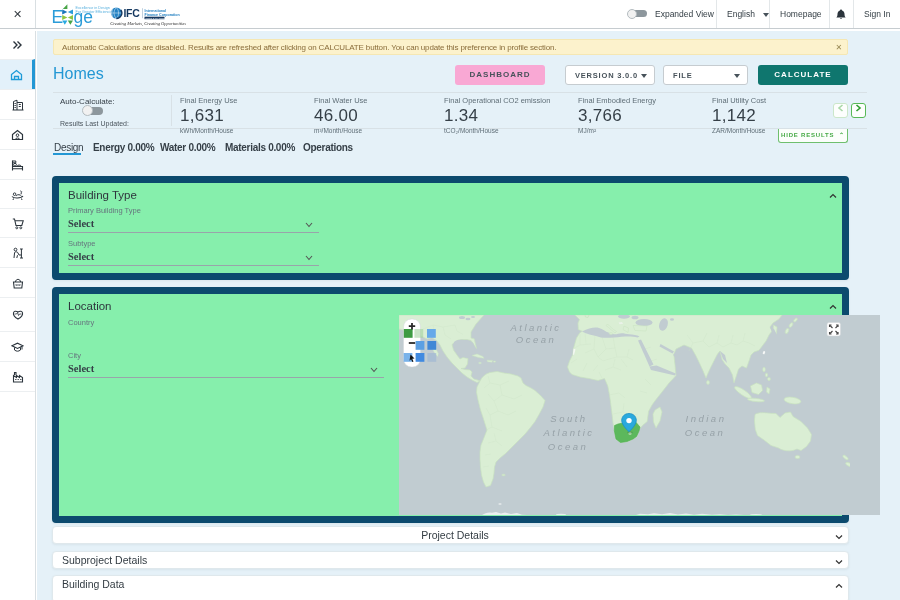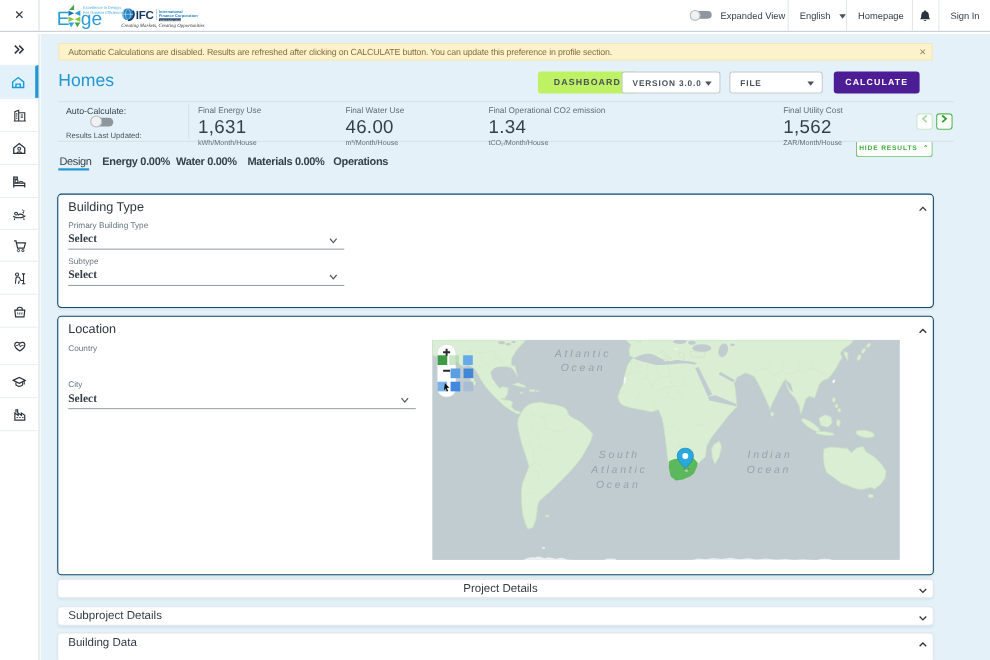--- a/index.html
+++ b/index.html
@@ -32,21 +32,21 @@
   .rescol .lab { font-size:7.5px; color:#5f6e77; }
   .rescol .val { font-size:17px; color:#353f47; margin-top:1px; letter-spacing:0.3px;}
   .rescol .unit { font-size:6.5px; color:#5f6e77; margin-top:1px; }
   .navbtn { top:72px; width:15px; height:15px; background:#fdfefd; border-radius:3px; text-align:center; }
   .navbtn svg { margin-top:3px; }
   #hideres { left:741px; top:98px; width:70px; height:14px; white-space:nowrap; border:1px solid #6fbf6e; border-top:none; border-radius:0 0 3px 3px; background:#fbfefb; color:#44a944; font-size:6px; font-weight:700; letter-spacing:0.8px; text-align:center; line-height:13px; }
   
   .tab { top:111px; font-size:10px; color:#353f47; font-weight:700; letter-spacing:-0.3px; }
   #tabline { left:16px; top:122px; width:28px; height:2px; background:#2397d4; }
   
-  .card { left:15px; width:797px; background:#ffffff; border:1px solid #0c4a6e; border-radius:4px; box-shadow:0 1px 2px rgba(120,140,150,0.12); }
+  .card { left:15px; width:797px; background:#86efac; border:7px solid #0c4a6e; border-radius:4px; box-shadow:0 1px 2px rgba(120,140,150,0.12); }
   .cardtitle { position:absolute; left:9px; top:6px; font-size:11.5px; font-weight:400; color:#2e363d; }
   .chev { position:absolute; width:8px; height:8px; }
   .flab { position:absolute; font-size:7.5px; color:#66757e; }
   .fsel { position:absolute; font-size:10.5px; font-weight:700; color:#353f47; border-bottom:1px solid #99a4aa;font-family:Liberation Serif, serif; }
   .fsel .cv { position:absolute; right:6px; top:4px; }
   
   .bar { left:15px; width:797px; height:18px; background:#fff; border:1px solid #dfe8ec; border-radius:4px; font-size:10.5px; font-weight:400; color:#333c43; line-height:17px; padding-left:9px; box-shadow:0 1px 2px rgba(120,140,150,0.12); }
   svg.icon { display:block; margin:0 auto; }
 </style>
 </head>
@@ -177,24 +177,24 @@
         <path d="M1.5 11 L1.5 4.5 L4.5 6.5 L4.5 4.5 L7.5 6.5 L7.5 4.5 L10.5 6.5 L10.5 11 Z M2.5 4 L2.5 1.5 L4 1.5 L4 4.2" fill="none" stroke="#2b343c" stroke-width="1.1"></path>
         <path d="M3 8.5 L4.5 8.5 M5.5 8.5 L7 8.5 M8 8.5 L9.5 8.5" fill="none" stroke="#2b343c" stroke-width="0.8"></path>
       </svg>
   </div>
   <div class="scell" style="top:360px; height:29px;"></div>
 </div>
 
 <div class="abs" id="content">
   <div class="abs" id="notif">Automatic Calculations are disabled. Results are refreshed after clicking on CALCULATE button. You can update this preference in profile section.<span class="x">✕</span></div>
   <div class="abs" id="homes">Homes</div>
-  <div class="abs btn" style="left:452px; width:90px; background:#bef264;">DASHBOARD</div>
+  <div class="abs btn" style="left:418px; width:90px; background:#f9a8d4;">DASHBOARD</div>
   <div class="abs btn light" style="left:528px; width:90px; text-align:left; padding-left:9px;">VERSION 3.0.0<span class="caret" style="position:absolute; right:7px; top:8px;"></span></div>
   <div class="abs btn light" style="left:626px; width:85px; text-align:left; padding-left:9px;">FILE<span class="caret" style="position:absolute; right:7px; top:8px;"></span></div>
-  <div class="abs btn" style="left:721px; width:78px; background:#4c1d95; color:#fff;">CALCULATE</div>
+  <div class="abs btn" style="left:721px; width:90px; background:#0f766e; color:#fff;">CALCULATE</div>
 
   <div class="abs" id="resbar"></div>
   <div class="abs" style="left:23px; top:66px; font-size:8px; color:#353f47;">Auto-Calculate:</div>
   <div class="abs tog" style="left:46px; top:75.5px; width:20px; height:8px;">
       <span class="knob" style="width:11px;height:11px;"></span>
     </div>
   <div class="abs" style="left:23px; top:89px; font-size:7px; color:#4a545c;">Results Last Updated:</div>
   <div class="abs" style="left:134px; top:64px; width:1px; height:31px; background:#d8e1e6;"></div>
   <div class="abs rescol" style="left:143px; top:65px;">
       <div class="lab">Final Energy Use</div>
@@ -204,23 +204,28 @@
   <div class="abs rescol" style="left:277px; top:65px;">
       <div class="lab">Final Water Use</div>
       <div class="val">46.00</div>
       <div class="unit">m³/Month/House</div>
     </div>
   <div class="abs rescol" style="left:407px; top:65px;">
       <div class="lab">Final Operational CO2 emission</div>
       <div class="val">1.34</div>
       <div class="unit">tCO₂/Month/House</div>
     </div>
+  <div class="abs rescol" style="left:541px; top:65px;">
+      <div class="lab">Final Embodied Energy</div>
+      <div class="val">3,766</div>
+      <div class="unit">MJ/m²</div>
+    </div>
   <div class="abs rescol" style="left:675px; top:65px;">
       <div class="lab">Final Utility Cost</div>
-      <div class="val">1,562</div>
+      <div class="val">1,142</div>
       <div class="unit">ZAR/Month/House</div>
     </div>
   <div class="abs navbtn" style="left:796px; border:1px solid #cbe7ca;">
       <svg class="icon" width="7" height="8" viewBox="0 0 7 8">
         <path d="M5.5 1 L2 4 L5.5 7" fill="none" stroke="#a9d8a8" stroke-width="1.6"></path>
       </svg>
     </div>
   <div class="abs navbtn" style="left:814px; border:1px solid #58b957;">
       <svg class="icon" width="7" height="8" viewBox="0 0 7 8">
         <path d="M1.5 1 L5 4 L1.5 7" fill="none" stroke="#2f9e2e" stroke-width="1.6"></path>
@@ -253,21 +258,21 @@
   <div class="abs card" style="top:256px; height:236px;">
     <div class="cardtitle">Location</div>
     <svg class="chev" style="right:5px; top:9px;" viewBox="0 0 8 8">
         <path d="M1 5.5 L4 2.5 L7 5.5" fill="none" stroke="#333" stroke-width="1.2"></path>
       </svg>
     <div class="flab" style="left:9px; top:24px;">Country</div>
     <div class="flab" style="left:9px; top:57px;">City</div>
     <div class="fsel" style="left:9px; top:69px; width:316px; height:15px;">Select<svg class="cv" width="8" height="6" viewBox="0 0 8 6">
           <path d="M1 1 L4 4.5 L7 1" fill="none" stroke="#555" stroke-width="1.1"></path>
         </svg></div>
-    <div class="abs" id="map" style="left:340px; top:21px; width:425px; height:200px; background:#c1ccd1; overflow:hidden;">
+    <div class="abs" id="map" style="left:340px; top:21px; width:481px; height:200px; background:#c1ccd1; overflow:hidden;">
       <svg width="451" height="200" viewBox="0 0 451 200">
         <g fill="#daeed4" stroke="#c8e2c0" stroke-width="0.7">
 
           <path d="M0,0 L85,0 L77,9 L72,17 L72,23 L75.2,23.8 L77.5,33.5 L74.5,29 L72,25.5 L68,24.5 L63,24.5 L59,25 L53,29.5 L54.5,35 L58,40 L61,44 L64,42.5 L69,43.5 L68.5,49 L66,53 L62,53.5 L66,54.5 L71,55 L73,57 L72,61 L75,64 L77,64.5 L80,65.5 L81,66 L78,67.5 L73,65 L68,62 L63,58 L58,53 L53,48 L48,42 L44,36 L41,30 L38,26 L33,22.5 L28,24 L23,21.5 L16,18.5 L8,16 L0,14 Z"></path>
 
           <path d="M81,66 Q84,59.5 91,57.5 L98,56.5 L105,58 L112,59 L119,61 L122,63 L124,68 L127,70.5 L132,73 L136,75.5 L142,81 L146,85.5 L144,92 L140,99.5 L136,106.5 L131,113 L126,119 L121,124 L116,129 L111,134 L106.5,138.5 L101,143 L97,147 L95.5,152 L95,158 L94,164 L91.5,170.5 L87,172 L84.5,167 L82.5,160 L81.5,152 L81,144 L81,137 L82,130 L84.5,124 L88,115 L87,112 L84.5,104 L81.5,95 L79,85 L77.5,77 L78,72 Z"></path>
           <ellipse cx="104.5" cy="160" rx="1.8" ry="0.8"></ellipse>
 
           <path d="M176,0 L180.5,4.5 L179,8 L179.3,14.5 L183.2,16.2 L180.8,17.8 L177.5,23 L174.5,33.5 L173.8,39.5 L170.5,46 L168.5,52 L170.5,57 L173,59.5 L181,62 L190,63.5 L199,65.5 L205.5,63.5 L208.8,71 L210.5,80 L211.5,87 L213,99 L214,108 L215.3,115.5 L217,124 L221.5,127.5 L230,126 L237.5,122 L240.5,114 L244,110 L248.2,106.5 L249.5,96.5 L253,90 L257,84.5 L263,77 L270,68 L277,60.5 L276,50 L274.8,39.5 L277,34 L283,31 L285,30 L292.5,33 C298,42 303,53 307,63 C311,53 316,44 318.5,39 L321,36 L323,44.4 L326,49 L330,53 L333.5,60 L335,67.8 L337.5,60.5 L339.5,54 L343,51 L347.5,53 L350.5,44.5 L352,40 L355,37 L360,35.2 L364,30 L367,26 L370,20 L373,16 L371,12 L374,8 L380,4 L383,0 Z"></path>
 

